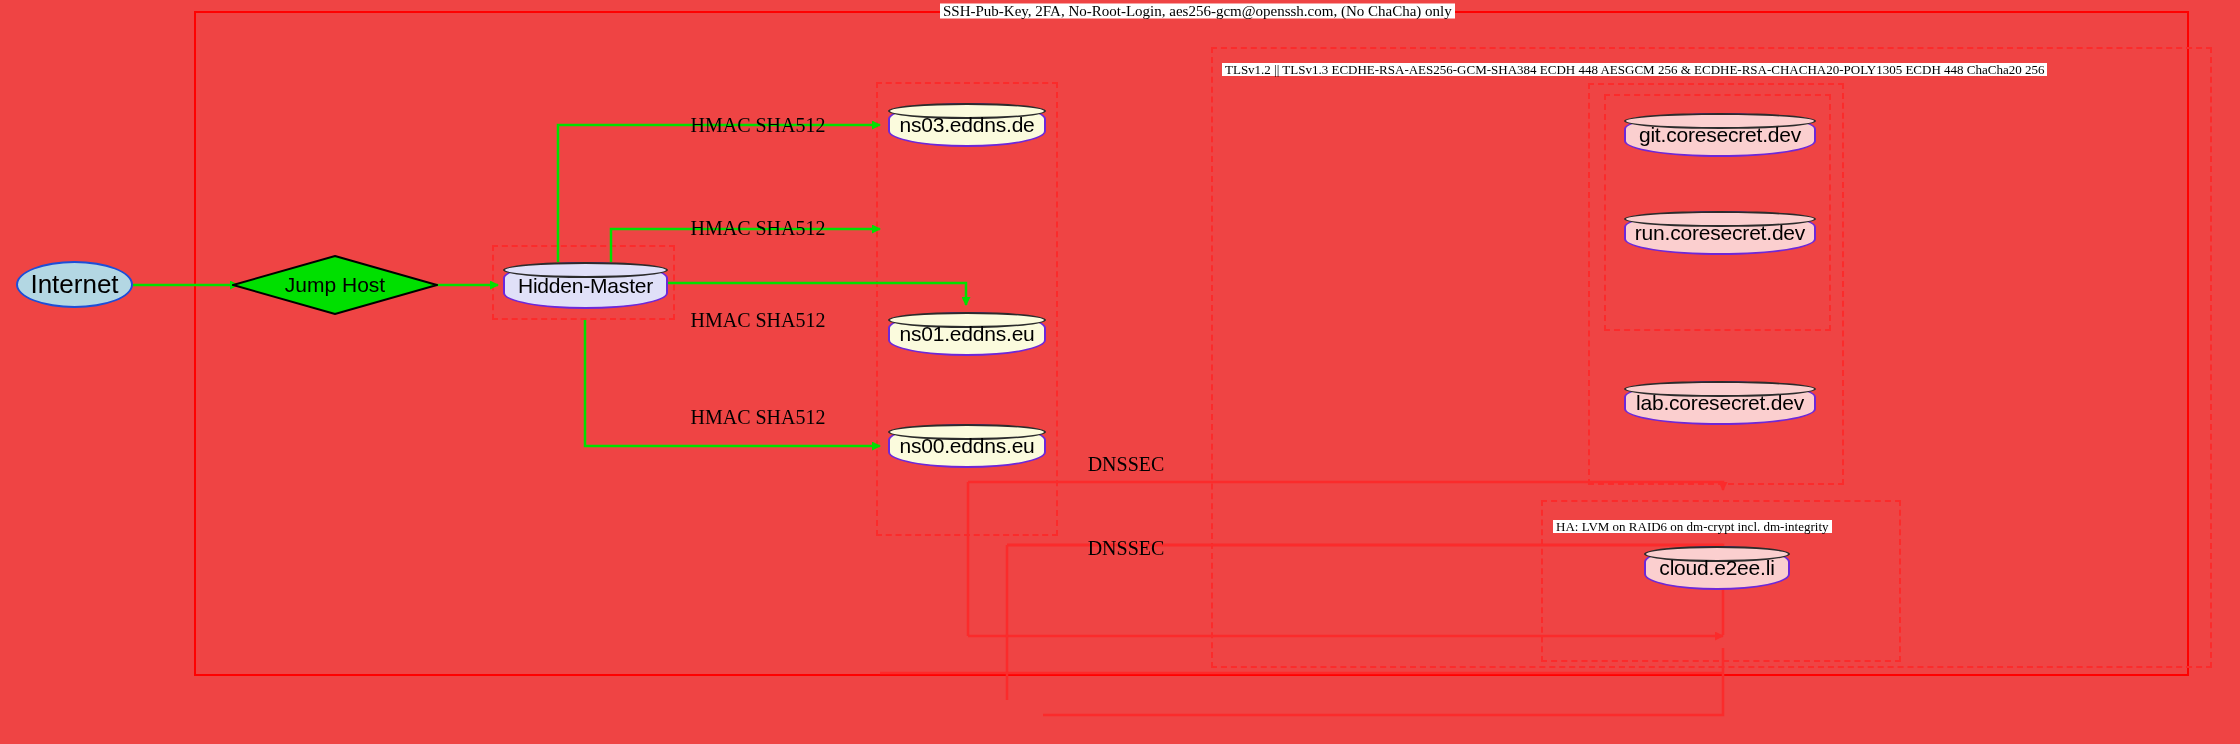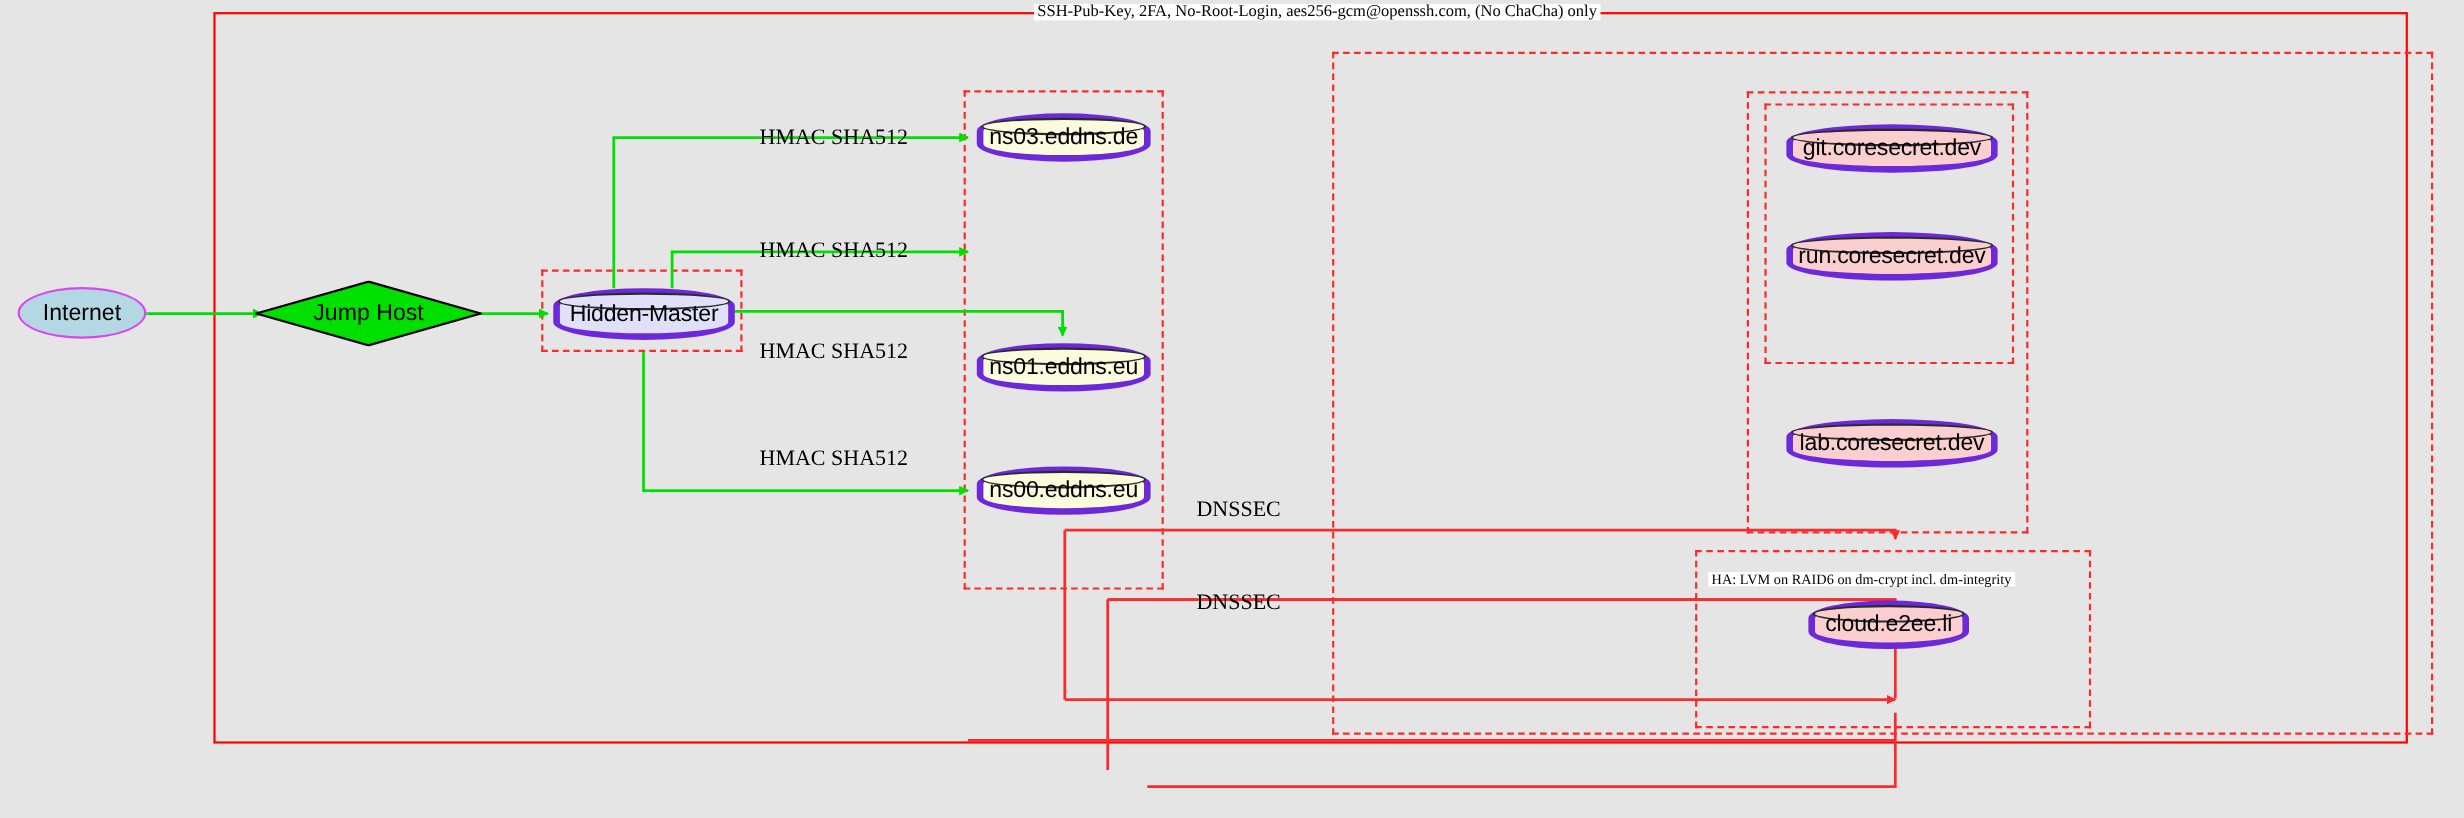--- a/index.html
+++ b/index.html
@@ -4,21 +4,21 @@
 <style>
   html, body {
     margin: 0;
     padding: 0;
     background: #ffffff;
   }
   #canvas {
     position: relative;
     width: 2240px;
     height: 744px;
-    background: #e5e5e5;
+    background: #ef4444;
     font-family: "Liberation Sans", sans-serif;
     overflow: hidden;
   }
   #edge-layer {
     position: absolute;
     left: 0;
     top: 0;
     width: 2240px;
     height: 744px;
     pointer-events: none;
@@ -49,21 +49,21 @@
     box-sizing: border-box;
     display: flex;
     align-items: center;
     justify-content: center;
     color: #000000;
     white-space: nowrap;
   }
 
   
   .cyl {
-    border: 6px solid #6d28d9;
+    border: 2px solid #6d28d9;
     border-radius: 50% / 16px;
     font-size: 21px;
     letter-spacing: -0.2px;
   }
   .cyl::before {
     content: "";
     position: absolute;
     left: -2px;
     right: -2px;
     top: -2px;
@@ -74,24 +74,24 @@
     box-sizing: border-box;
   }
   .cyl > span { position: relative; z-index: 2; }
 
   .cyl.lavender { background: #e0e0f8; }
   .cyl.cream    { background: #fbfbdd; }
   .cyl.pink     { background: #fbcfcf; }
 
   
   .ellipse {
-    border: 2px solid #d946ef;
+    border: 2px solid #1d4ed8;
     border-radius: 50%;
     background: #b3d7e3;
-    font-size: 21px;
+    font-size: 26px;
   }
 
   
   .diamond-wrap { position: absolute; }
   .diamond-wrap svg { display: block; }
   .diamond-label {
     position: absolute;
     left: 0;
     top: 0;
     width: 100%;
@@ -116,20 +116,21 @@
 </style>
 </head>
 <body>
 
 <div id="canvas">
 
   <div class="cluster solid" style="left:194px; top:11px; width:1995px; height:665px;"></div>
   <div class="cluster-label" style="left:940px; top:11px; transform:translateY(-50%);">SSH-Pub-Key, 2FA, No-Root-Login, aes256-gcm@openssh.com, (No ChaCha) only</div>
 
   <div class="cluster dashed" style="left:1211px; top:47px; width:1001px; height:621px;"></div>
+  <div class="cluster-label" style="left:1222px; top:63px; font-size:13px;">TLSv1.2 || TLSv1.3 ECDHE-RSA-AES256-GCM-SHA384 ECDH 448 AESGCM 256 &amp; ECDHE-RSA-CHACHA20-POLY1305 ECDH 448 ChaCha20 256</div>
 
   <div class="cluster dashed" style="left:1541px; top:500px; width:360px; height:162px;"></div>
   <div class="cluster-label" style="left:1553px; top:520px; font-size:13px;">HA: LVM on RAID6 on dm-crypt incl. dm-integrity</div>
 
   <div class="cluster dashed" style="left:492px; top:245px; width:183px; height:75px;"></div>
 
   <div class="cluster dashed" style="left:876px; top:82px; width:182px; height:454px;"></div>
 
   <div class="cluster dashed" style="left:1588px; top:83px; width:256px; height:402px;"></div>
 

